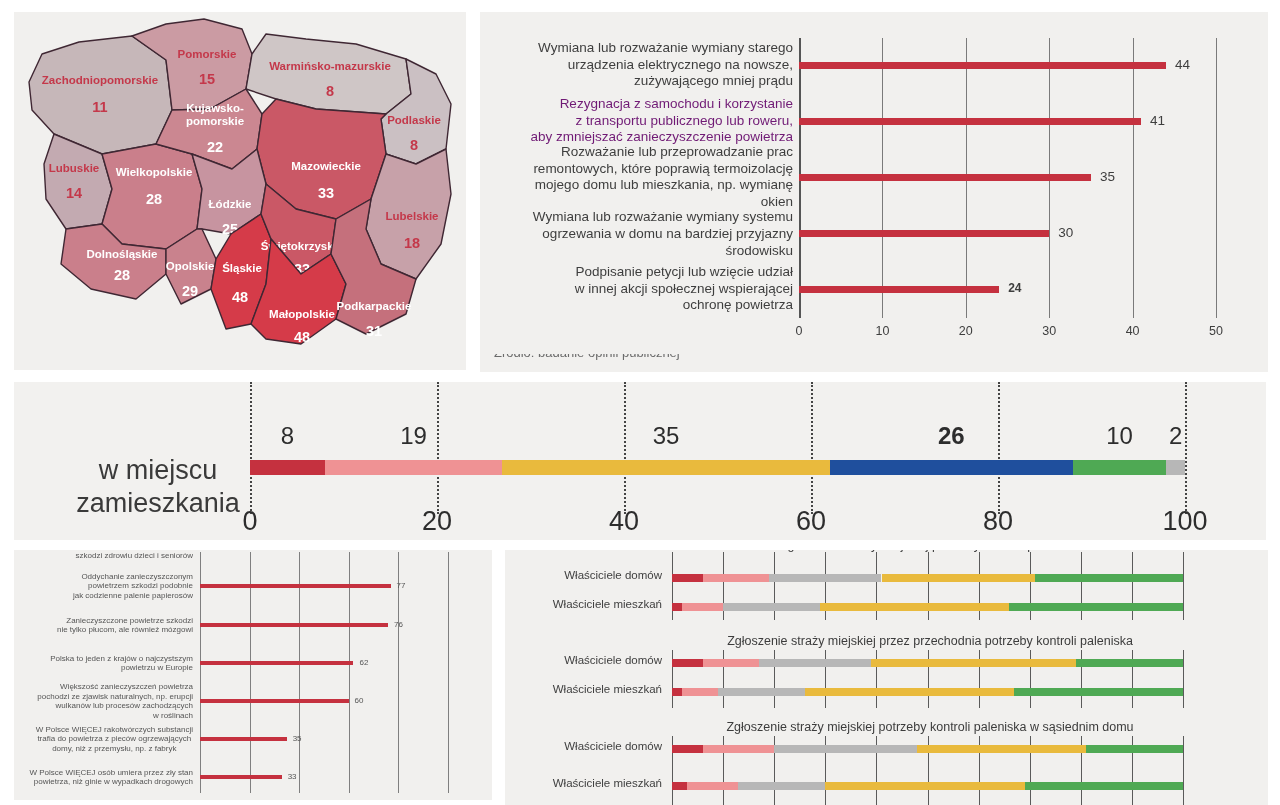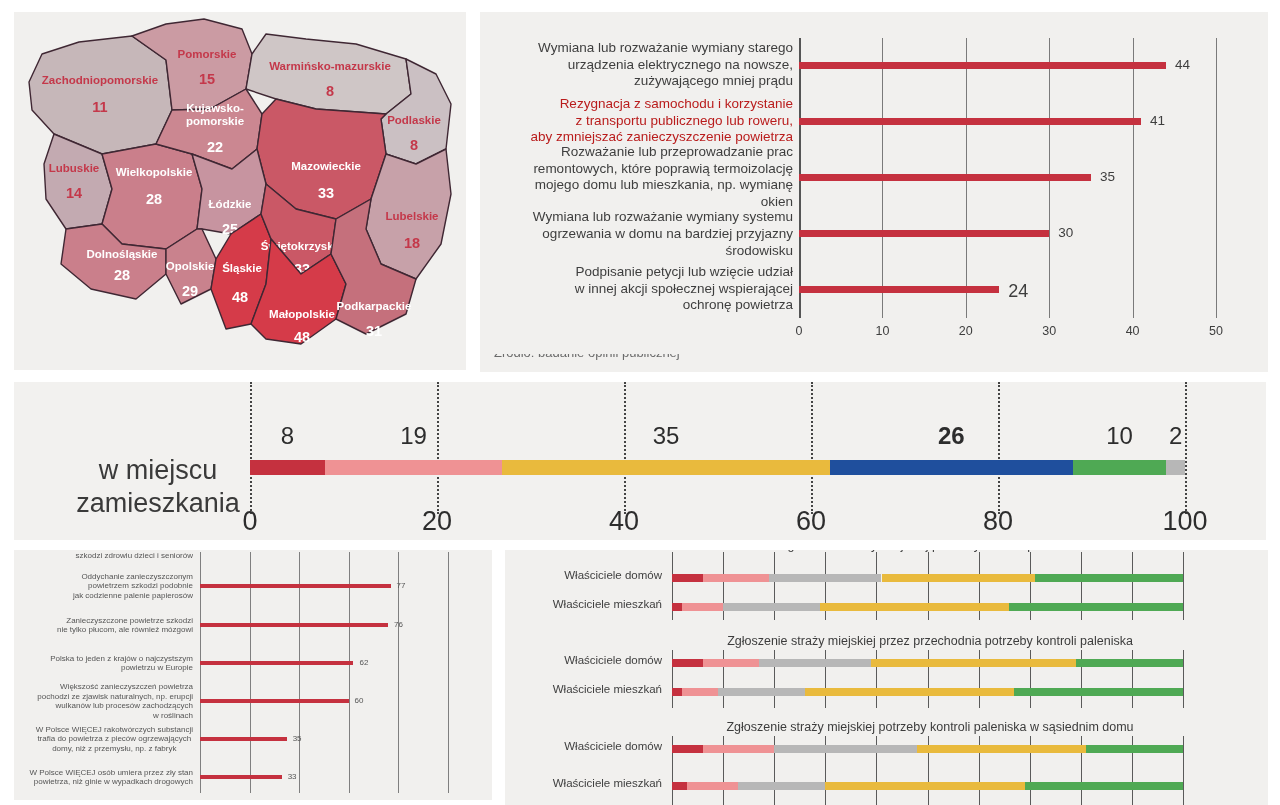--- a/index.html
+++ b/index.html
@@ -119,41 +119,41 @@
       <div class="abs" style="left: 549.2px; top: 312px; width: 40px; text-align: center; font-size: 12.5px; color: rgb(62, 62, 62);">30</div>
       <div class="vline" style="left: 652.6px; top: 26px; height: 280px;"></div>
       <div class="abs" style="left: 632.6px; top: 312px; width: 40px; text-align: center; font-size: 12.5px; color: rgb(62, 62, 62);">40</div>
       <div class="vline" style="left: 736px; top: 26px; height: 280px;"></div>
       <div class="abs" style="left: 716px; top: 312px; width: 40px; text-align: center; font-size: 12.5px; color: rgb(62, 62, 62);">50</div>
       <div class="abs" style="left: 0px; top: 20px; width: 313px; height: 66px; display: flex; flex-direction: column; justify-content: center; align-items: flex-end; text-align: right; font-size: 13.5px; line-height: 16.5px; color: rgb(62, 62, 62); white-space: pre-line;">Wymiana lub rozważanie wymiany starego
 urządzenia elektrycznego na nowsze,
 zużywającego mniej prądu</div>
       <div class="abs" style="left: 319px; top: 49.5px; width: 366.96px; height: 7px; background: rgb(197, 49, 63);"></div>
       <div class="abs" style="left: 694.96px; top: 45px; font-size: 13.5px; color: rgb(62, 62, 62);">44</div>
-      <div class="abs" style="left: 0px; top: 76px; width: 313px; height: 66px; display: flex; flex-direction: column; justify-content: center; align-items: flex-end; text-align: right; font-size: 13.5px; line-height: 16.5px; color: #b91c1c; white-space: pre-line;">Rezygnacja z samochodu i korzystanie
+      <div class="abs" style="left: 0px; top: 76px; width: 313px; height: 66px; display: flex; flex-direction: column; justify-content: center; align-items: flex-end; text-align: right; font-size: 13.5px; line-height: 16.5px; color: #701a75; white-space: pre-line;">Rezygnacja z samochodu i korzystanie
 z transportu publicznego lub roweru,
 aby zmniejszać zanieczyszczenie powietrza</div>
       <div class="abs" style="left: 319px; top: 105.5px; width: 341.94px; height: 7px; background: rgb(197, 49, 63);"></div>
       <div class="abs" style="left: 669.94px; top: 101px; font-size: 13.5px; color: rgb(62, 62, 62);">41</div>
       <div class="abs" style="left: 0px; top: 132px; width: 313px; height: 66px; display: flex; flex-direction: column; justify-content: center; align-items: flex-end; text-align: right; font-size: 13.5px; line-height: 16.5px; color: rgb(62, 62, 62); white-space: pre-line;">Rozważanie lub przeprowadzanie prac
 remontowych, które poprawią termoizolację
 mojego domu lub mieszkania, np. wymianę
 okien</div>
       <div class="abs" style="left: 319px; top: 161.5px; width: 291.9px; height: 7px; background: rgb(197, 49, 63);"></div>
       <div class="abs" style="left: 619.9px; top: 157px; font-size: 13.5px; color: rgb(62, 62, 62);">35</div>
       <div class="abs" style="left: 0px; top: 188px; width: 313px; height: 66px; display: flex; flex-direction: column; justify-content: center; align-items: flex-end; text-align: right; font-size: 13.5px; line-height: 17px; color: rgb(62, 62, 62); white-space: pre-line;">Wymiana lub rozważanie wymiany systemu
 ogrzewania w domu na bardziej przyjazny
 środowisku</div>
       <div class="abs" style="left: 319px; top: 217.5px; width: 250.2px; height: 7px; background: rgb(197, 49, 63);"></div>
       <div class="abs" style="left: 578.2px; top: 213px; font-size: 13.5px; color: rgb(62, 62, 62);">30</div>
       <div class="abs" style="left: 0px; top: 244px; width: 313px; height: 66px; display: flex; flex-direction: column; justify-content: center; align-items: flex-end; text-align: right; font-size: 13.5px; line-height: 16.5px; color: rgb(62, 62, 62); white-space: pre-line;">Podpisanie petycji lub wzięcie udział
 w innej akcji społecznej wspierającej
 ochronę powietrza</div>
       <div class="abs" style="left: 319px; top: 273.5px; width: 200.16px; height: 7px; background: rgb(197, 49, 63);"></div>
-      <div class="abs" style="left: 528.16px; top: 269px; font-size: 18px; color: rgb(62, 62, 62);">24</div>
+      <div class="abs" style="left: 528.16px; top: 269px; font-size: 12px; color: rgb(62, 62, 62); font-weight: bold;">24</div>
       <div class="abs" style="left: 14px; top: 342px; width: 300px; height: 6px; overflow: hidden;">
         <div style="margin-top: -9px; font-size: 13px; color: rgb(107, 107, 107);">Źródło: badanie opinii publicznej</div>
       </div>
     </div>
   <div class="panel" id="p-residence">
       <div class="dotline" style="left: 236px; top: 0px; height: 132px;"></div>
       <div class="abs" style="left: 196px; top: 124px; width: 80px; text-align: center; font-size: 27px; color: rgb(45, 45, 45);">0</div>
       <div class="dotline" style="left: 423px; top: 0px; height: 132px;"></div>
       <div class="abs" style="left: 383px; top: 124px; width: 80px; text-align: center; font-size: 27px; color: rgb(45, 45, 45);">20</div>
       <div class="dotline" style="left: 610px; top: 0px; height: 132px;"></div>

